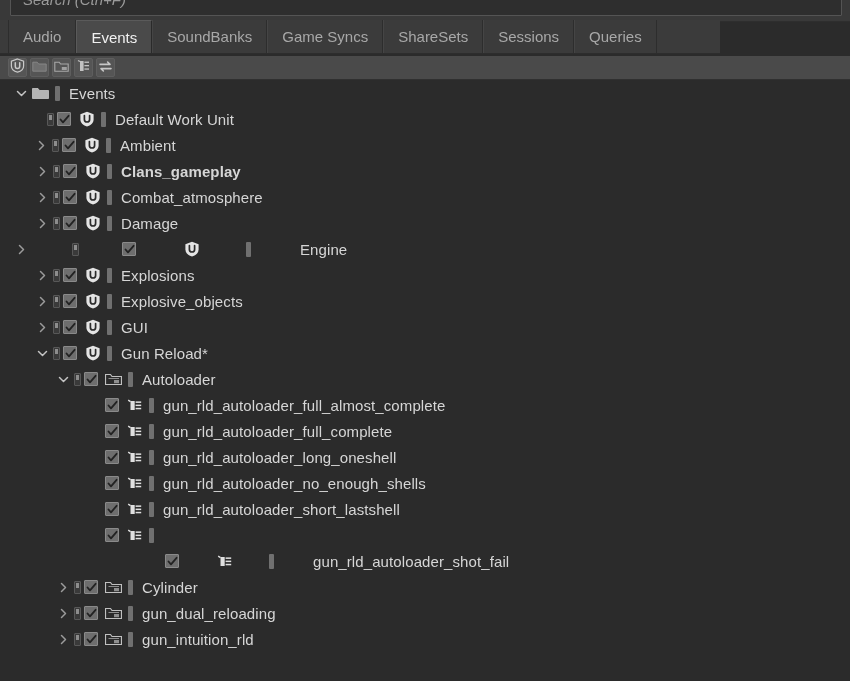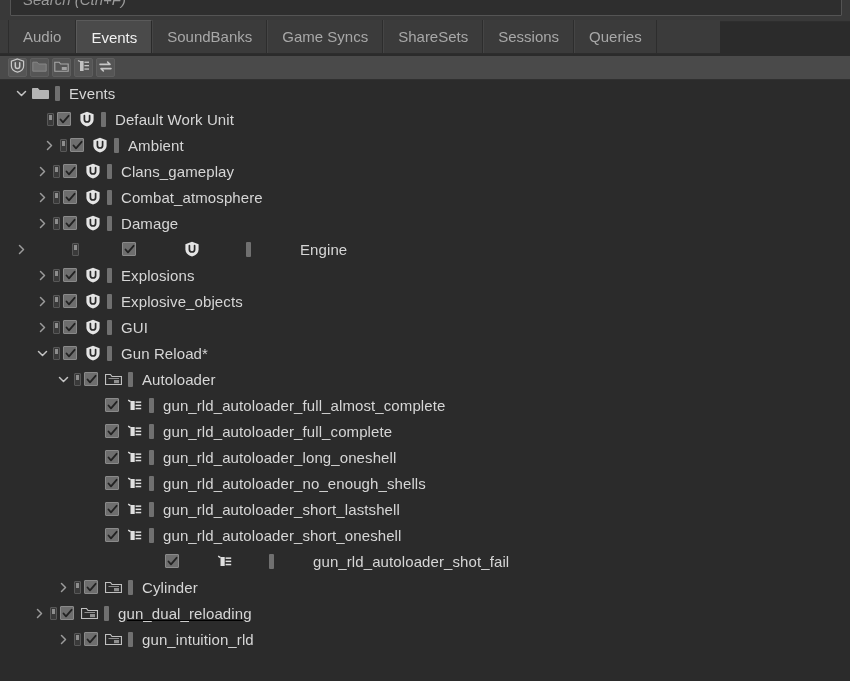--- a/index.html
+++ b/index.html
@@ -218,42 +218,42 @@
       </span>
       <span class="obj-icon">
         <svg width="16" height="16" viewBox="0 0 16 16">
           <path d="M8 0.8 L14.6 3.2 L14.6 8.6 C14.6 12.2 11.6 14.6 8 15.4 C4.4 14.6 1.4 12.2 1.4 8.6 L1.4 3.2 Z" fill="#e4e4e4"></path>
           <path d="M5.4 4.6 L5.4 8.4 C5.4 9.9 6.6 11 8 11 C9.4 11 10.6 9.9 10.6 8.4 L10.6 4.6" fill="none" stroke="#2b2b2b" stroke-width="1.7" stroke-linecap="round"></path>
         </svg>
       </span>
       <span class="color-bar"></span>
       <span class="label">Default Work Unit</span>
     </div>
-    <div class="row" style="padding-left: 30px; margin-left: 8px;">
+    <div class="row" style="padding-left: 30px;">
       <span class="twisty">
         <svg width="13" height="13" viewBox="0 0 13 13">
           <path d="M4.5 2.5 L8.5 6.5 L4.5 10.5" fill="none" stroke="#9b9b9b" stroke-width="1.5" stroke-linecap="round" stroke-linejoin="round"></path>
         </svg>
       </span>
       <span class="inclusion"></span>
       <span class="checkbox">
         <svg width="11" height="11" viewBox="0 0 11 11">
           <path d="M1.5 5.5 L4 8.4 L9.6 1.8" fill="none" stroke="#222222" stroke-width="1.8" stroke-linecap="round" stroke-linejoin="round"></path>
         </svg>
       </span>
       <span class="obj-icon">
         <svg width="16" height="16" viewBox="0 0 16 16">
           <path d="M8 0.8 L14.6 3.2 L14.6 8.6 C14.6 12.2 11.6 14.6 8 15.4 C4.4 14.6 1.4 12.2 1.4 8.6 L1.4 3.2 Z" fill="#e4e4e4"></path>
           <path d="M5.4 4.6 L5.4 8.4 C5.4 9.9 6.6 11 8 11 C9.4 11 10.6 9.9 10.6 8.4 L10.6 4.6" fill="none" stroke="#2b2b2b" stroke-width="1.7" stroke-linecap="round"></path>
         </svg>
       </span>
       <span class="color-bar"></span>
       <span class="label">Ambient</span>
     </div>
-    <div class="row" style="padding-left: 31px;">
+    <div class="row" style="padding-left: 31px; font-weight: bold;">
       <span class="twisty">
         <svg width="13" height="13" viewBox="0 0 13 13">
           <path d="M4.5 2.5 L8.5 6.5 L4.5 10.5" fill="none" stroke="#9b9b9b" stroke-width="1.5" stroke-linecap="round" stroke-linejoin="round"></path>
         </svg>
       </span>
       <span class="inclusion"></span>
       <span class="checkbox">
         <svg width="11" height="11" viewBox="0 0 11 11">
           <path d="M1.5 5.5 L4 8.4 L9.6 1.8" fill="none" stroke="#222222" stroke-width="1.8" stroke-linecap="round" stroke-linejoin="round"></path>
         </svg>
@@ -547,21 +547,20 @@
       <span class="obj-icon">
         <svg width="16" height="15" viewBox="0 0 16 15">
           <rect x="3.5" y="3" width="4.2" height="9" fill="#e0e0e0"></rect>
           <path d="M1.2 2.2 L3.5 3.6" stroke="#e0e0e0" stroke-width="1.4"></path>
           <rect x="8.6" y="3.4" width="5.6" height="1.5" fill="#e0e0e0"></rect>
           <rect x="8.6" y="6.6" width="5.6" height="1.5" fill="#e0e0e0"></rect>
           <rect x="8.6" y="9.8" width="5.6" height="1.5" fill="#e0e0e0"></rect>
         </svg>
       </span>
       <span class="color-bar"></span>
-      <span class="label">gun_rld_autoloader_short_oneshell</span>
     </div>
     <div class="row" style="padding-left: 73px; gap: 30px;">
       <span class="twisty"></span>
       <span style="width: 10px; flex: 0 0 10px;"></span>
       <span class="checkbox">
         <svg width="11" height="11" viewBox="0 0 11 11">
           <path d="M1.5 5.5 L4 8.4 L9.6 1.8" fill="none" stroke="#222222" stroke-width="1.8" stroke-linecap="round" stroke-linejoin="round"></path>
         </svg>
       </span>
       <span class="obj-icon">
@@ -591,21 +590,21 @@
       <span class="obj-icon">
         <svg width="17" height="14" viewBox="0 0 17 14">
           <path d="M0.5 2.5 L5.5 2.5 L7 4.5 L16.5 4.5 L16.5 12.5 L0.5 12.5 Z" fill="none" stroke="#c0c0c0" stroke-width="1.2"></path>
           <path d="M3.5 6.5 L14 6.5" stroke="#909090" stroke-width="1"></path>
           <rect x="9" y="8" width="5" height="3.2" fill="#8f8f8f"></rect>
         </svg>
       </span>
       <span class="color-bar"></span>
       <span class="label">Cylinder</span>
     </div>
-    <div class="row" style="padding-left: 28px; text-decoration: underline;">
+    <div class="row" style="padding-left: 52px;">
       <span class="twisty">
         <svg width="13" height="13" viewBox="0 0 13 13">
           <path d="M4.5 2.5 L8.5 6.5 L4.5 10.5" fill="none" stroke="#9b9b9b" stroke-width="1.5" stroke-linecap="round" stroke-linejoin="round"></path>
         </svg>
       </span>
       <span class="inclusion"></span>
       <span class="checkbox">
         <svg width="11" height="11" viewBox="0 0 11 11">
           <path d="M1.5 5.5 L4 8.4 L9.6 1.8" fill="none" stroke="#222222" stroke-width="1.8" stroke-linecap="round" stroke-linejoin="round"></path>
         </svg>

